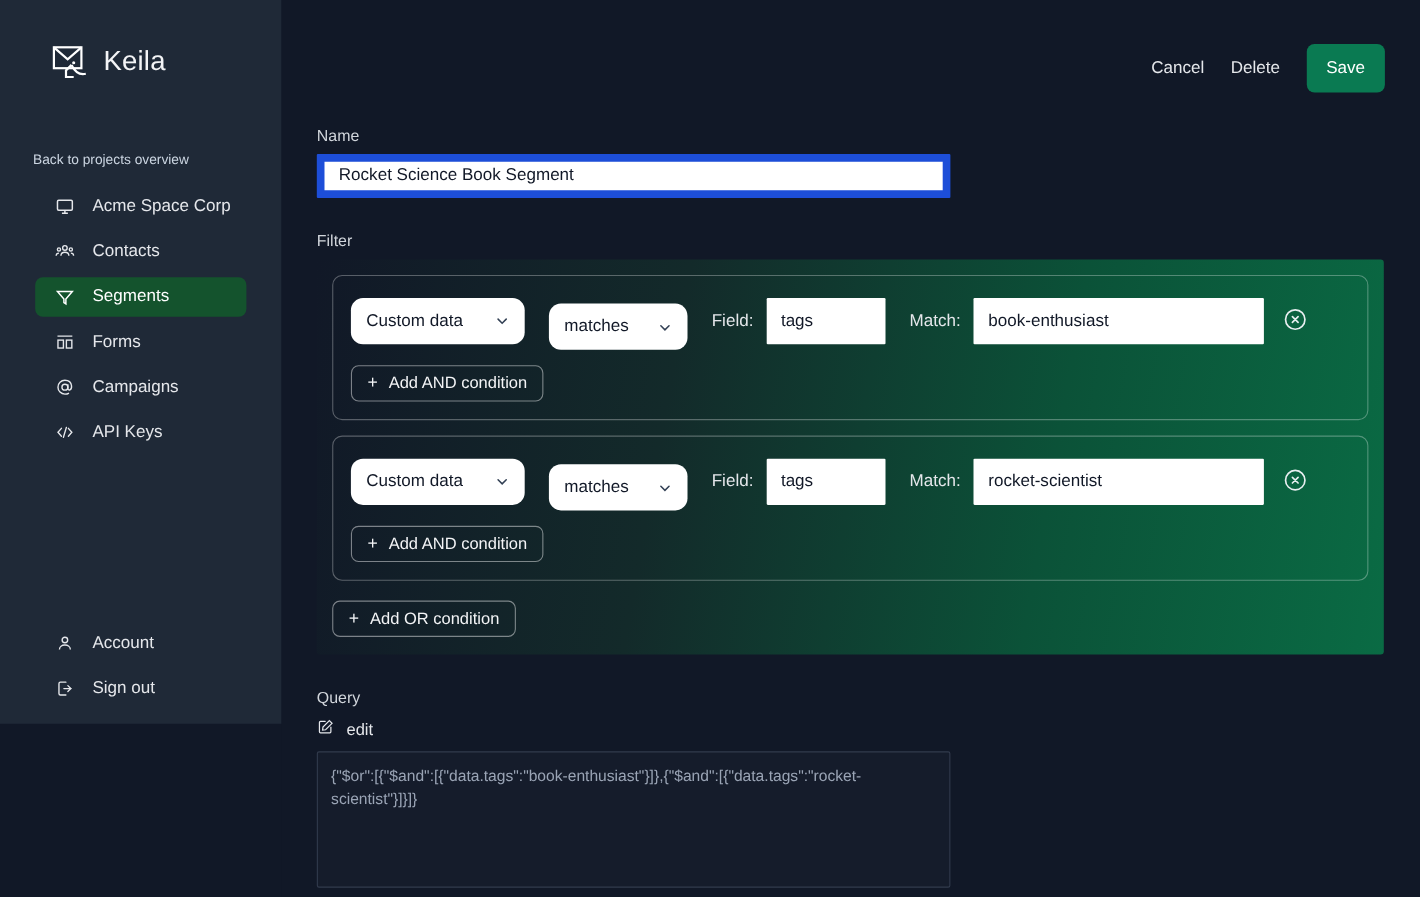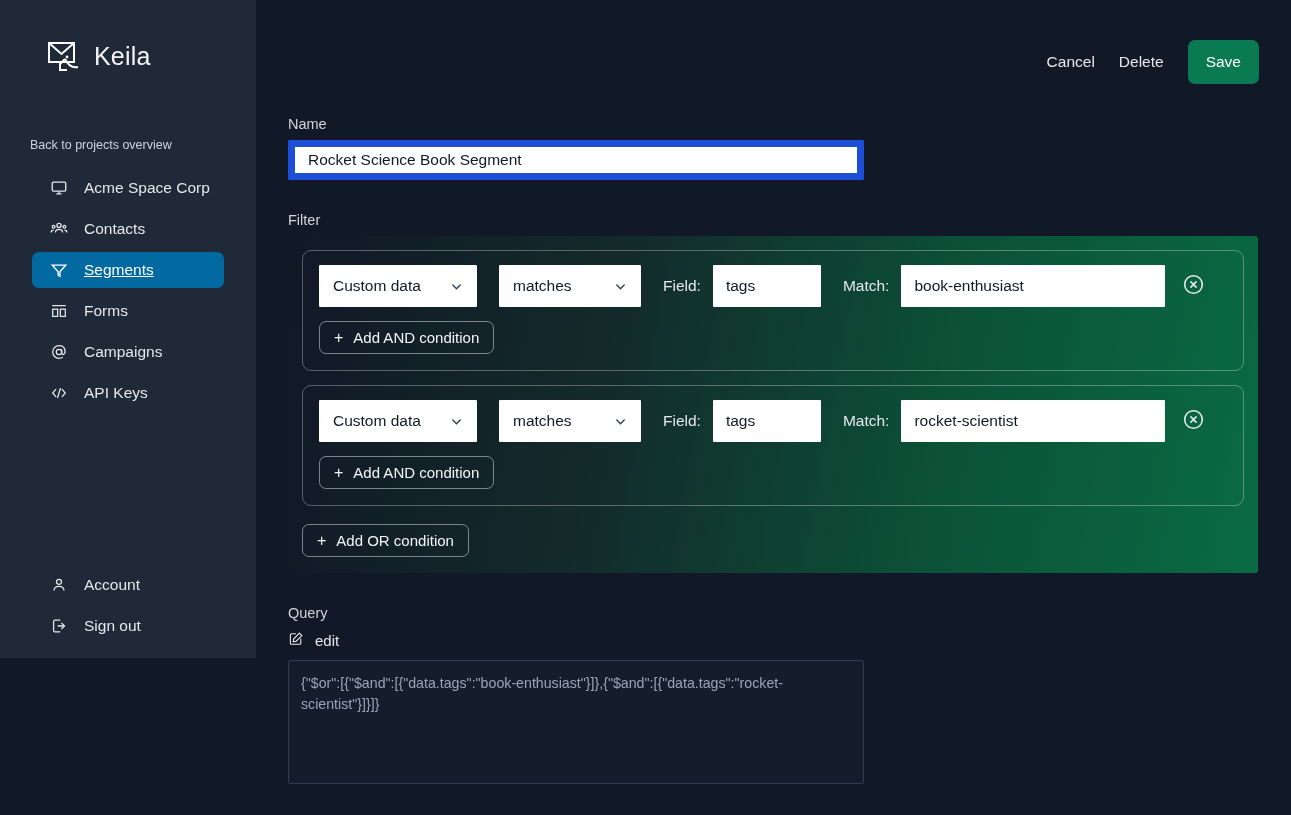--- a/index.html
+++ b/index.html
@@ -66,21 +66,21 @@
     gap: 16px;
     height: 36px;
     padding: 0 0 0 18px;
     border-radius: 7px;
     color: #e5e7eb;
     font-size: 15.5px;
     text-decoration: none;
     cursor: pointer;
     white-space: nowrap;
   }
-  .nav-item.active { background: #0369a1; color: #ffffff; text-decoration: underline; }
+  .nav-item.active { background: #14532d; color: #ffffff; }
   .nav-item .ico { width: 18px; height: 18px; flex: 0 0 18px; display: block; }
 
   .sidebar-bottom {
     margin-top: auto;
     padding: 0 32px 14px 32px;
     display: flex;
     flex-direction: column;
     gap: 5px;
   }
 
@@ -174,39 +174,39 @@
   .and-row {
     display: flex;
     align-items: center;
     gap: 0;
   }
 
   .select-box {
     position: relative;
     background: #ffffff;
     height: 42px;
-    border-radius: 1px;
+    border-radius: 11px;
     display: flex;
     align-items: center;
     padding: 0 14px;
     cursor: pointer;
   }
   .select-box .sel-text {
     color: #111827;
     font-size: 15.5px;
     white-space: nowrap;
   }
   .select-box .chev {
     margin-left: auto;
     padding-left: 18px;
     display: flex;
     align-items: center;
   }
   .select-type { width: 158px; }
-  .select-op   { width: 142px; margin-left: 22px; }
+  .select-op   { width: 126px; margin-left: 22px; margin-top: 11px; }
 
   .inline-label {
     color: #e5e7eb;
     font-size: 15.5px;
     margin-left: 22px;
     margin-right: 12px;
     white-space: nowrap;
   }
 
   .text-input {

